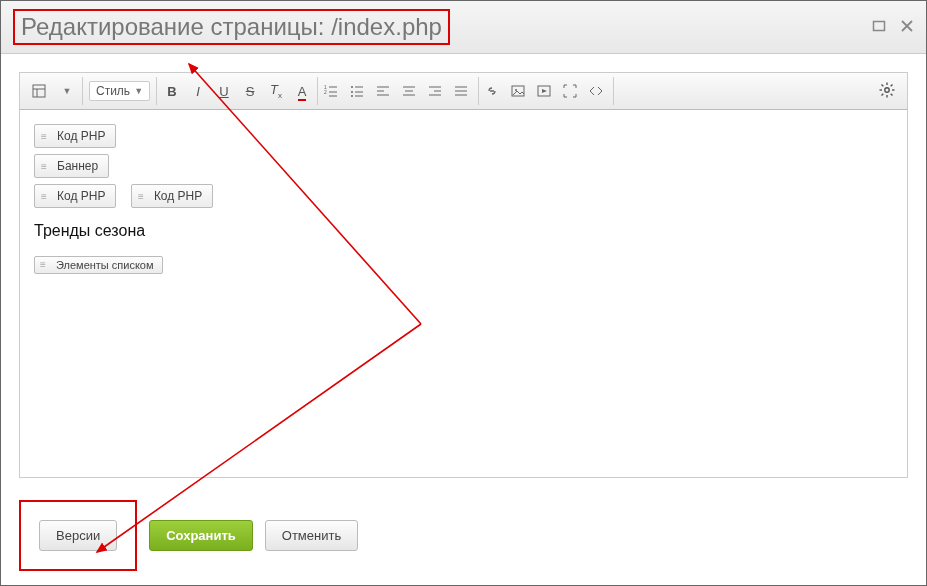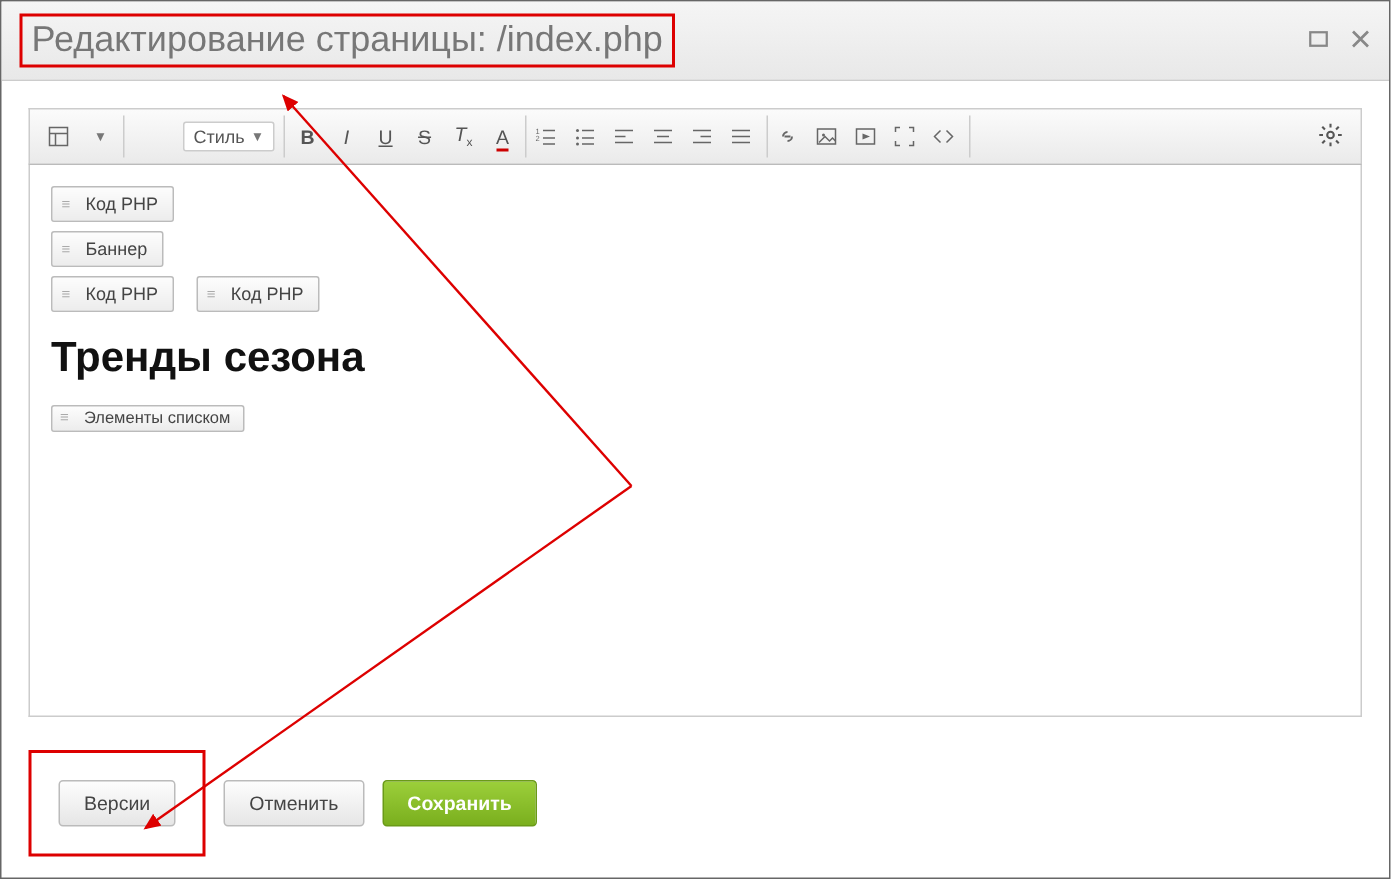--- a/index.html
+++ b/index.html
@@ -69,21 +69,21 @@
   .tool-btn {
     cursor: pointer;
     min-width: 18px;
     text-align: center;
     color: #555;
   }
   .tool-btn svg { display:block; }
   .style-select {
     display:flex; align-items:center; gap:4px;
     border:1px solid #ccc; background:#fff; padding:2px 6px;
-    font-size:12px; color:#555; cursor:pointer; border-radius:2px;margin-left:33px;
+    font-size:12px; color:#555; cursor:pointer; border-radius:2px;
   }
   .style-select .caret { font-size:9px; color:#777; }
   .toolbar-spacer { flex:1; }
   .gear { margin-right:6px; cursor:pointer; color:#555; }
 
   .editor-body {
     border: 1px solid #ccc;
     border-top: none;
     flex: 1;
     background: #fff;
@@ -103,22 +103,22 @@
     margin-right: 10px;
     cursor: default;
   }
   .widget-pill .grip, .widget-pill-sm .grip {
     display:inline-block; width:10px; margin-right:6px;
     color:#aaa; font-size:10px; letter-spacing:-2px;
   }
   .widget-pill-sm { font-size:11px; padding:2px 8px 2px 5px; }
 
   .editor-heading {
-    font-size: 28px;
-    font-weight: bold;
+    font-size: 16px;
+    font-weight: normal;
     margin: 14px 0 14px 0;
     color: #111;
   }
 
   .annotation-text {
     position: absolute;
     top: 170px;
     left: 390px;
     width: 370px;
     font-size: 14px;
@@ -356,15 +356,15 @@
 
     <line x1="420" y1="270" x2="96" y2="498" stroke="#d00" stroke-width="1.6" marker-end="url(#arrowhead)"></line>
   </svg>
 
 </div>
 
 <div class="footer">
   <span class="versions-outline">
     <button class="btn">Версии</button>
   </span>
+  <button class="btn btn-green">Сохранить</button>
   <button class="btn">Отменить</button>
-  <button class="btn btn-green">Сохранить</button>
 </div>
 
 </body></html>

